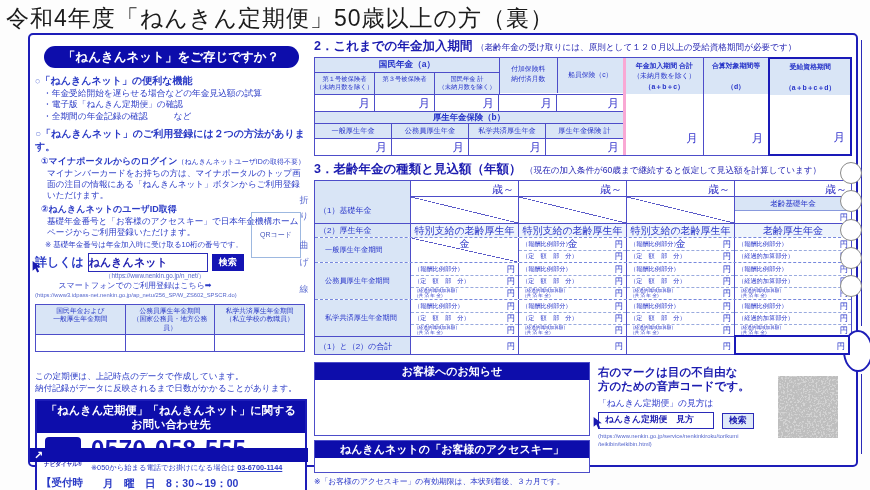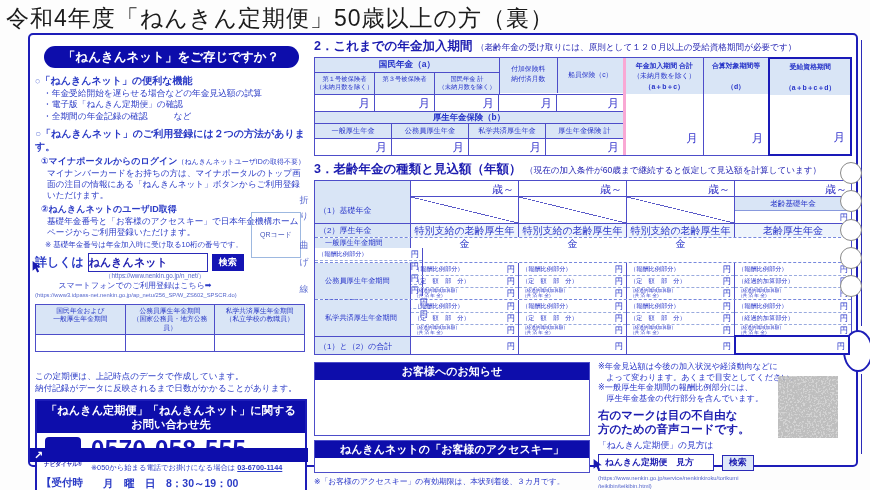--- a/index.html
+++ b/index.html
@@ -345,21 +345,21 @@
       </div>
     </div>
     <div class="s3row kosei-head">
       <div class="c0">（2）厚生年金</div>
       <div class="cc">特別支給の老齢厚生年金</div>
       <div class="cc">特別支給の老齢厚生年金</div>
       <div class="cc">特別支給の老齢厚生年金</div>
       <div class="c4">老齢厚生年金</div>
     </div>
 
-    <div class="s3row pblock" style="height:24px;flex-direction:column;">
+    <div class="s3row pblock" style="height:24px;">
       <div class="c0 pl-label">一般厚生年金期間</div>
       <div class="cc diag"></div>
       <div class="cc">
         <div class="mline">
             <span class="mlabel">（報酬比例部分）</span>
             <span class="yen">円</span>
           </div>
         <div class="mline">
             <span class="mlabel">（定　額　部　分）</span>
             <span class="yen">円</span>
@@ -546,21 +546,20 @@
         <div class="notice-head">お客様へのお知らせ</div>
         <div class="notice-body"></div>
       </div>
       <div class="ak-box">
         <div class="notice-head">ねんきんネットの「お客様のアクセスキー」</div>
         <div class="ak-body"></div>
       </div>
       <div class="ak-note">※「お客様のアクセスキー」の有効期限は、本状到着後、３カ月です。</div>
     </div>
     <div class="b-right">
-      <div class="r-note"><span>※年金見込額は今後の加入状況や経済動向などに</span><br><span>　よって変わります。あくまで目安としてください。</span><br><span>※一般厚生年金期間の報酬比例部分には、</span><br><span>　厚生年金基金の代行部分を含んでいます。</span></div>
       <div class="r-bold" style="margin-top:3px;"><span>右のマークは目の不自由な</span><br><span>方のための音声コードです。</span></div>
       <div class="view-label">「ねんきん定期便」の見方は</div>
       <div class="search2-row">
         <span class="search2-box">ねんきん定期便　見方</span>
         <span class="search2-btn">検索</span>
         <svg class="cursor-svg" style="margin-left:-6px;margin-top:10px;" viewBox="0 0 24 24">
           <path d="M3 2 L3 20 L8 15.5 L11.5 23 L15 21.3 L11.5 14 L18 13.5 Z" fill="#1a1ab0"></path>
         </svg>
       </div>
       <div class="r-urls"><span>(https://www.nenkin.go.jp/service/nenkinkiroku/torikumi</span><br><span>/teikibin/teikibin.html)</span></div>

